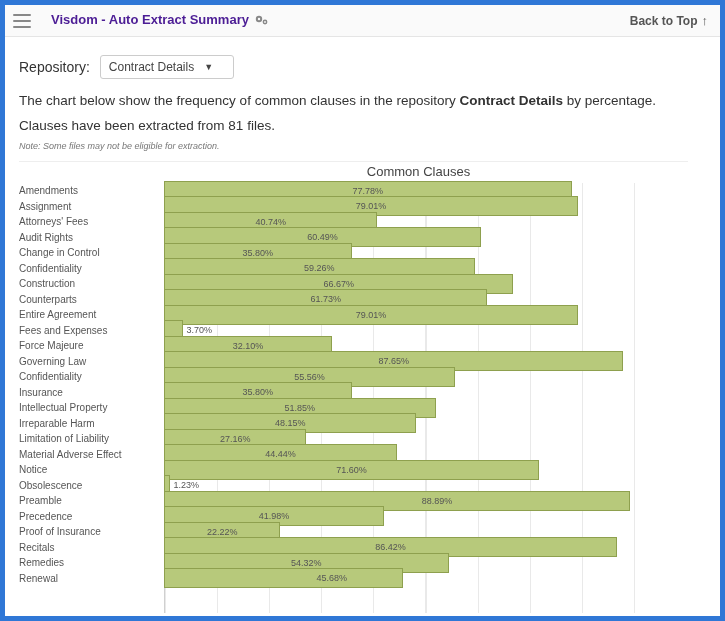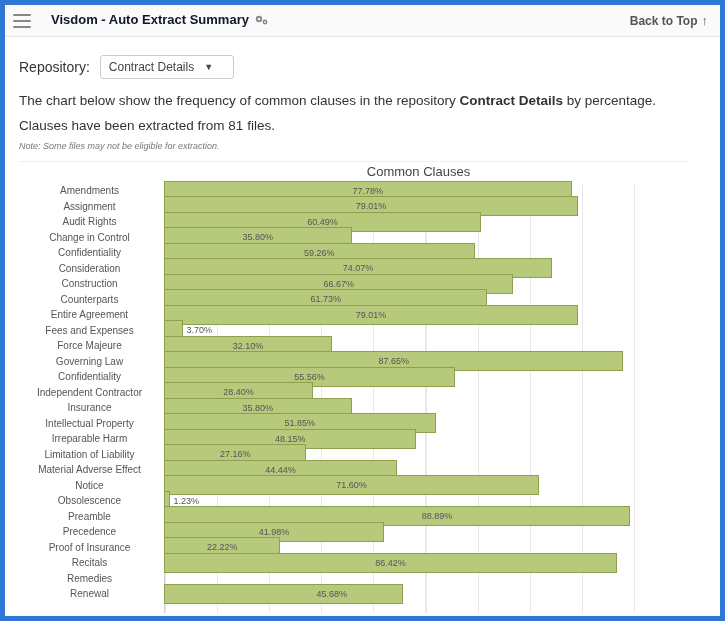--- a/index.html
+++ b/index.html
@@ -5,21 +5,21 @@
   * { box-sizing: border-box; margin: 0; padding: 0; }
   html, body { width: 725px; height: 621px; font-family: "Century Gothic", "Avant Garde", Arial, sans-serif; }
   body { border: 5px solid #2f77d6; background: #fff; overflow: hidden; }
   .header {
     display: flex; align-items: center; height: 32px;
     border-bottom: 1px solid #e5e5e5; background: #fafafa;
     padding: 0 12px 0 8px; gap: 8px;
   }
   .hamburger { width: 18px; height: 14px; display: flex; flex-direction: column; justify-content: space-between; cursor: pointer; }
   .hamburger span { display: block; height: 2px; background: #888; border-radius: 1px; }
-  .title { font-weight: 700; color: #0f172a; font-size: 13px; flex: none; margin-left: 12px; }
+  .title { font-weight: 700; color: #4c1d95; font-size: 13px; flex: none; margin-left: 12px; }
   .title-icon { display: inline-block; vertical-align: middle; margin-left: 2px; color: #777; }
   .spacer { flex: 1; }
   .back-top { font-size: 12px; font-weight: 700; color: #555; cursor: pointer; display: flex; align-items: center; gap: 4px; }
   .back-top .arrow { font-size: 13px; }
   .content { padding: 12px 32px 0 14px; height: calc(100% - 32px); overflow: hidden; }
   .repo-row { display: flex; align-items: center; gap: 10px; margin: 6px 0 14px 0; }
   .repo-label { font-size: 14px; color: #333; }
   .repo-select {
     border: 1px solid #ccc; border-radius: 3px; padding: 4px 20px 4px 8px;
     font-size: 12px; color: #444; background: #fff; position: relative;
@@ -34,21 +34,21 @@
   .chart-title { text-align: center; font-size: 13px; color: #444; margin: 0 0 4px 130px; }
   .chart-area { position: relative; height: 430px; }
   .grid {
     position: absolute; left: 145px; right: 2px; top: 0; bottom: 0;
     background-image: repeating-linear-gradient(to right, #e9e9e9 0, #e9e9e9 1px, transparent 1px, transparent 10%);
     border-left: 1px solid #d0d0d0;
   }
   .rows { position: relative; z-index: 1; }
   .row { display: flex; align-items: center; height: 15.5px; }
   .row-label {
-    width: 145px; text-align: center; padding-right: 4px;
+    width: 145px; text-align: left; padding-right: 4px;
     font-size: 10px; color: #555; white-space: nowrap; overflow: hidden;
   }
   .bar-track { flex: 1; position: relative; height: 20px; }
   .bar {
     position: absolute; left: 0; top: 0; bottom: 0;
     background: #b7c97b; border: 1px solid #8ea04e;
   }
   .bar-label {
     position: absolute; top: 50%; transform: translateY(-50%);
     font-size: 9px; color: #555; white-space: nowrap;
@@ -113,20 +113,27 @@
             </div>
           </div>
           <div class="row">
             <div class="row-label">Assignment</div>
             <div class="bar-track">
               <div class="bar" style="width: 79.01%;"></div>
               <div class="bar-label" style="left: 39.505%; transform: translate(-50%, -50%);">79.01%</div>
             </div>
           </div>
           <div class="row">
+            <div class="row-label">Attorneys' Fees</div>
+            <div class="bar-track">
+              <div class="bar" style="width: 40.74%;"></div>
+              <div class="bar-label" style="left: 20.37%; transform: translate(-50%, -50%);">40.74%</div>
+            </div>
+          </div>
+          <div class="row">
             <div class="row-label">Audit Rights</div>
             <div class="bar-track">
               <div class="bar" style="width: 60.49%;"></div>
               <div class="bar-label" style="left: 30.245%; transform: translate(-50%, -50%);">60.49%</div>
             </div>
           </div>
           <div class="row">
             <div class="row-label">Change in Control</div>
             <div class="bar-track">
               <div class="bar" style="width: 35.8%;"></div>
@@ -134,27 +141,20 @@
             </div>
           </div>
           <div class="row">
             <div class="row-label">Confidentiality</div>
             <div class="bar-track">
               <div class="bar" style="width: 59.26%;"></div>
               <div class="bar-label" style="left: 29.63%; transform: translate(-50%, -50%);">59.26%</div>
             </div>
           </div>
           <div class="row">
-            <div class="row-label">Consideration</div>
-            <div class="bar-track">
-              <div class="bar" style="width: 74.07%;"></div>
-              <div class="bar-label" style="left: 37.035%; transform: translate(-50%, -50%);">74.07%</div>
-            </div>
-          </div>
-          <div class="row">
             <div class="row-label">Construction</div>
             <div class="bar-track">
               <div class="bar" style="width: 66.67%;"></div>
               <div class="bar-label" style="left: 33.335%; transform: translate(-50%, -50%);">66.67%</div>
             </div>
           </div>
           <div class="row">
             <div class="row-label">Counterparts</div>
             <div class="bar-track">
               <div class="bar" style="width: 61.73%;"></div>
@@ -190,27 +190,20 @@
             </div>
           </div>
           <div class="row">
             <div class="row-label">Confidentiality</div>
             <div class="bar-track">
               <div class="bar" style="width: 55.56%;"></div>
               <div class="bar-label" style="left: 27.78%; transform: translate(-50%, -50%);">55.56%</div>
             </div>
           </div>
           <div class="row">
-            <div class="row-label">Independent Contractor</div>
-            <div class="bar-track">
-              <div class="bar" style="width: 28.4%;"></div>
-              <div class="bar-label" style="left: 14.2%; transform: translate(-50%, -50%);">28.40%</div>
-            </div>
-          </div>
-          <div class="row">
             <div class="row-label">Insurance</div>
             <div class="bar-track">
               <div class="bar" style="width: 35.8%;"></div>
               <div class="bar-label" style="left: 17.9%; transform: translate(-50%, -50%);">35.80%</div>
             </div>
           </div>
           <div class="row">
             <div class="row-label">Intellectual Property</div>
             <div class="bar-track">
               <div class="bar" style="width: 51.85%;"></div>
@@ -275,20 +268,24 @@
           </div>
           <div class="row">
             <div class="row-label">Recitals</div>
             <div class="bar-track">
               <div class="bar" style="width: 86.42%;"></div>
               <div class="bar-label" style="left: 43.21%; transform: translate(-50%, -50%);">86.42%</div>
             </div>
           </div>
           <div class="row">
             <div class="row-label">Remedies</div>
+            <div class="bar-track">
+              <div class="bar" style="width: 54.32%;"></div>
+              <div class="bar-label" style="left: 27.16%; transform: translate(-50%, -50%);">54.32%</div>
+            </div>
           </div>
           <div class="row">
             <div class="row-label">Renewal</div>
             <div class="bar-track">
               <div class="bar" style="width: 45.68%;"></div>
               <div class="bar-label" style="left: 22.84%; transform: translate(-50%, -50%); margin-left: 48px;">45.68%</div>
             </div>
           </div>
         </div>
     </div>

